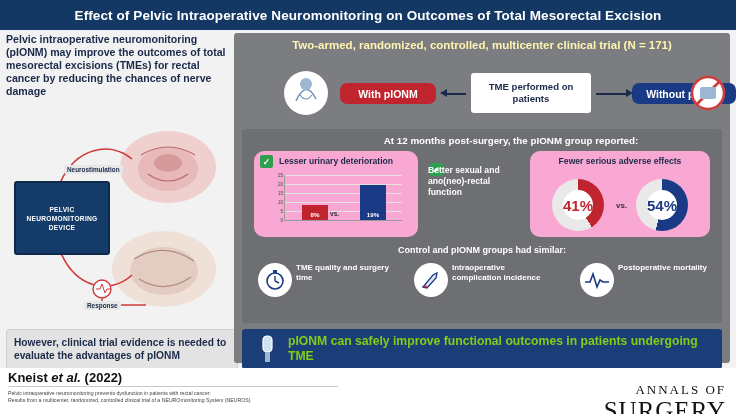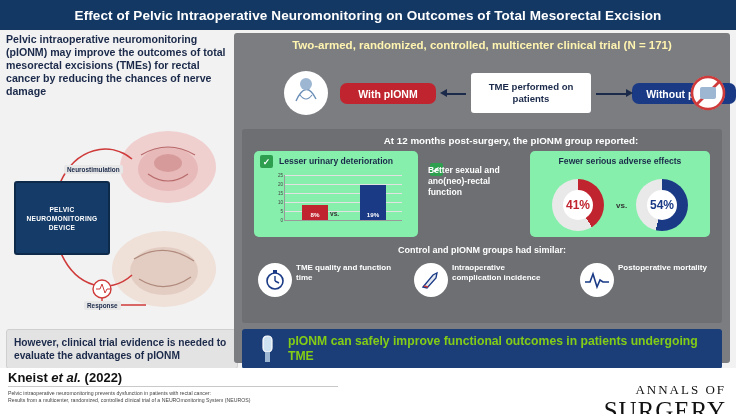--- a/index.html
+++ b/index.html
@@ -46,21 +46,21 @@
   .arrowline{position:absolute;top:30px;height:1.6px;background:#1b2a4a;}
   .arrowhead{position:absolute;width:0;height:0;border-top:4px solid transparent;
     border-bottom:4px solid transparent;}
 
   
   .card{position:absolute;left:8px;top:96px;width:480px;height:194px;
     background:#6d6f72;border-radius:3px;}
   .card-title{position:absolute;left:0;top:6px;width:480px;text-align:center;
     color:#ffffff;font-size:9.8px;font-weight:bold;margin-left:29px;}
 
-  .subcard{position:absolute;background:#86efac;border-radius:5px;}
+  .subcard{position:absolute;background:#f9a8d4;border-radius:10px;}
   .sc-urine{left:12px;top:22px;width:164px;height:86px;}
   .sc-adverse{left:288px;top:22px;width:180px;height:86px;}
   .sc-head{position:absolute;left:0;top:5px;width:100%;text-align:center;
     color:#1b2a4a;font-size:8.6px;font-weight:bold;}
   .check{position:absolute;width:13px;height:13px;border-radius:2px;background:#2e9e4f;
     color:#fff;font-size:9px;font-weight:bold;display:flex;align-items:center;justify-content:center;}
 
   .midtext{position:absolute;left:186px;top:36px;width:96px;
     color:#ffffff;font-size:8.6px;font-weight:bold;line-height:11px;}
 
@@ -72,21 +72,21 @@
   .grid{position:absolute;left:16px;width:118px;height:1px;background:#e2e2e2;}
   .bar{position:absolute;bottom:11px;width:26px;}
   .barlabel{position:absolute;color:#ffffff;font-size:6.2px;font-weight:bold;
     text-align:center;width:26px;bottom:2px;}
   .vs-small{position:absolute;bottom:14px;left:62px;font-size:6.6px;color:#333;font-weight:bold;}
 
   
   .donut{position:absolute;top:28px;width:52px;height:52px;border-radius:50%;}
   .donut .hole{position:absolute;left:11px;top:11px;width:30px;height:30px;border-radius:50%;
     background:#ffffff;display:flex;align-items:center;justify-content:center;
-    font-size:12px;font-weight:bold;}
+    font-size:15px;font-weight:bold;}
   .vs-mid{position:absolute;top:50px;left:86px;font-size:8px;color:#333;font-weight:bold;}
 
   
   .simtitle{position:absolute;left:0;top:116px;width:480px;text-align:center;
     color:#ffffff;font-size:9px;font-weight:bold;}
   .simitem{position:absolute;top:132px;height:50px;}
   .simitem .txt{position:absolute;left:40px;top:2px;width:104px;color:#ffffff;
     font-size:8px;font-weight:bold;line-height:10px;}
   .circ{position:absolute;left:2px;top:2px;width:34px;height:34px;border-radius:50%;
     background:#ffffff;display:flex;align-items:center;justify-content:center;}
@@ -236,21 +236,21 @@
 
       <div class="simitem" style="left:14px;width:150px;">
         <div class="circ">
           <svg width="24" height="24" viewBox="0 0 24 24">
             <circle cx="12" cy="13" r="8" fill="none" stroke="#1a3a86" stroke-width="1.6"></circle>
             <line x1="12" y1="13" x2="12" y2="8" stroke="#1a3a86" stroke-width="1.4"></line>
             <line x1="12" y1="13" x2="16" y2="15" stroke="#1a3a86" stroke-width="1.4"></line>
             <rect x="10" y="2" width="4" height="3" fill="#1a3a86"></rect>
           </svg>
         </div>
-        <div class="txt">TME quality and function time</div>
+        <div class="txt">TME quality and surgery time</div>
       </div>
 
       <div class="simitem" style="left:170px;width:160px;">
         <div class="circ">
           <svg width="24" height="24" viewBox="0 0 24 24">
             <path d="M4 19 L14 7 L18 5 L17 10 L8 20 Z" fill="#e3e7ee" stroke="#1a3a86" stroke-width="1.3"></path>
             <path d="M5 18 L9 19" stroke="#cf3a3a" stroke-width="1.6"></path>
           </svg>
         </div>
         <div class="txt">Intraoperative complication incidence</div>

